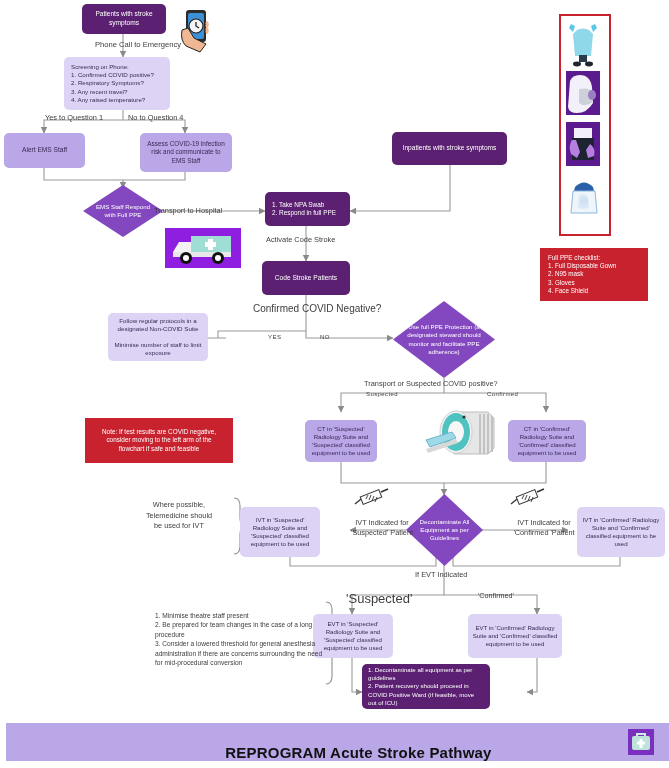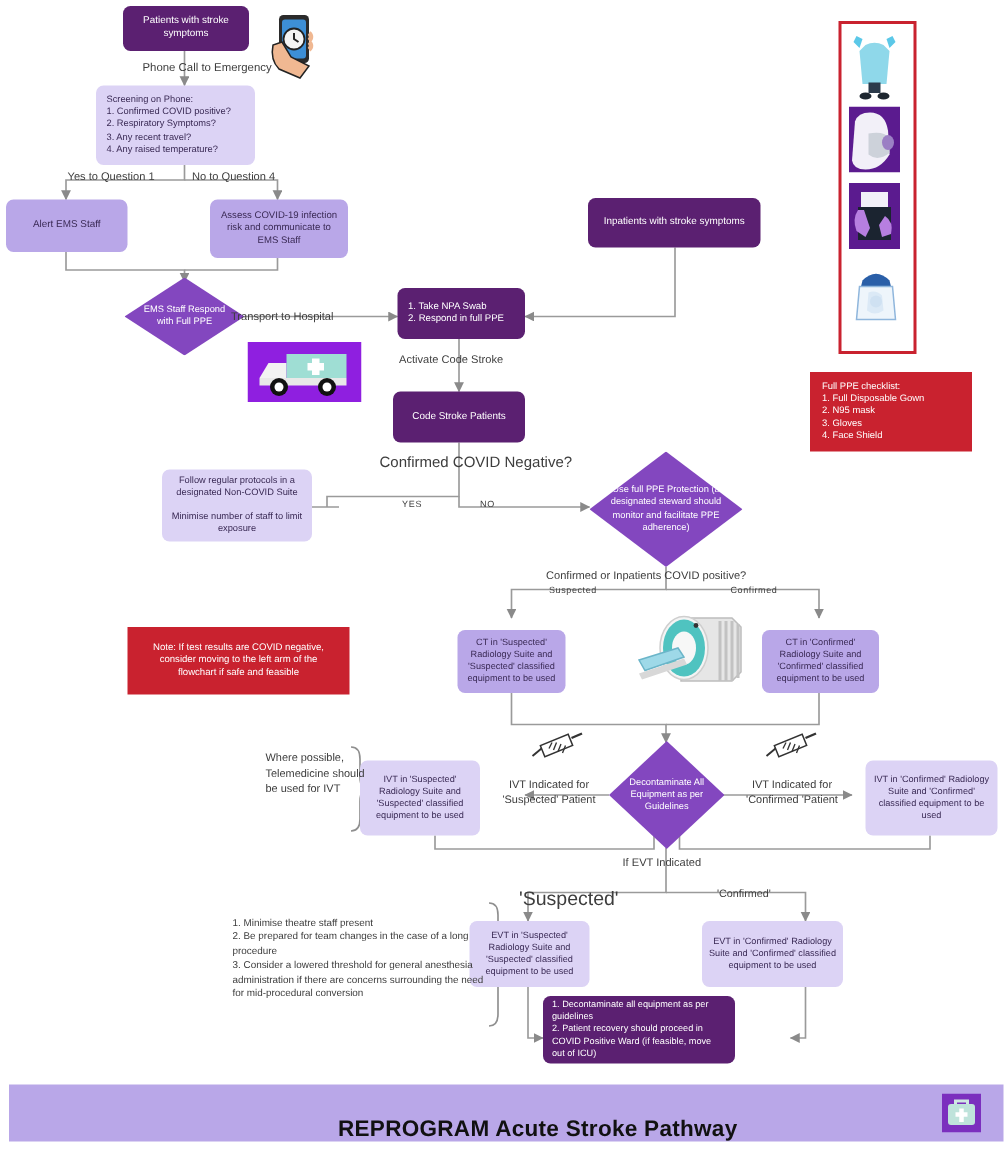--- a/index.html
+++ b/index.html
@@ -9,21 +9,21 @@
   .node{position:absolute;box-sizing:border-box;display:flex;align-items:center;
         justify-content:center;text-align:center;border-radius:5px;line-height:1.32;}
   .dark{background:#5B2071;color:#ffffff;}
   .light{background:#B9A7E8;color:#3a2a55;}
   .lilac{background:#DCD3F5;color:#3a2a55;}
   .red{background:#C9222F;color:#ffffff;border-radius:0;}
   .diamond{position:absolute;background:#8347BF;color:#fff;display:flex;
            align-items:center;justify-content:center;text-align:center;
            line-height:1.3;}
   .lbl{position:absolute;color:#3d3d3d;white-space:nowrap;}
-  .lbl.ml{white-space:normal;}
+  .lbl.ml{white-space:normal;margin-left:16px;}
   .mltext{position:absolute;color:#3d3d3d;line-height:1.45;}
   svg.wires{position:absolute;left:0;top:0;width:669px;height:768px;
             pointer-events:none;overflow:visible;}
   .ppebox{position:absolute;border:2px solid #C9222F;background:#fff;}
   .banner{position:absolute;background:#B9A7E8;display:flex;align-items:flex-end;
           justify-content:center;padding-left:24px;}
   .banner span{font-weight:bold;font-size:15px;color:#111;letter-spacing:.2px;}
   .ppeimg{position:absolute;}
   .txtL{justify-content:flex-start;text-align:left;}
 </style>
@@ -137,21 +137,21 @@
   <div class="node lilac" style="left:108px;top:313px;width:100px;height:48px;font-size:6.2px;padding:3px 6px;white-space:pre-line;">
     <span>Follow regular protocols in a designated Non-COVID Suite
 
 Minimise number of staff to limit exposure</span></div>
 
   <div class="diamond" style="left:393px;top:301px;width:102px;height:77px;font-size:6.2px;padding:0 14px;
               clip-path:polygon(50% 0,100% 50%,50% 100%,0 50%);box-sizing:border-box;">
     <span>Use full PPE Protection (a designated steward should monitor and facilitate PPE adherence)</span>
     </div>
 
-  <div class="lbl" style="left:364px;top:379px;font-size:7.4px;"><span>Confirmed or Inpatients COVID positive?</span></div>
+  <div class="lbl" style="left:364px;top:379px;font-size:7.4px;"><span>Transport or Suspected COVID positive?</span></div>
 
   <div class="lbl" style="left:366px;top:391px;font-size:6px;letter-spacing:.4px;"><span>Suspected</span></div>
   <div class="lbl" style="left:487px;top:391px;font-size:6px;letter-spacing:.4px;"><span>Confirmed</span></div>
 
   <div class="node light" style="left:305px;top:420px;width:72px;height:42px;font-size:6.1px;padding:3px 4px;">
     <span>CT in 'Suspected' Radiology Suite and 'Suspected' classified equipment to be used</span>
     </div>
 
   <div class="node light" style="left:508px;top:420px;width:78px;height:42px;font-size:6.1px;padding:3px 4px;">
     <span>CT in 'Confirmed' Radiology Suite and 'Confirmed' classified equipment to be used</span>
@@ -190,21 +190,21 @@
     </div>
 
   <div class="node dark txtL" style="left:362px;top:664px;width:128px;height:45px;font-size:6.1px;padding:4px 6px;white-space:pre-line;">
     <span>1. Decontaminate all equipment as per guidelines
 2. Patient recovery should proceed in COVID Positive Ward (if feasible, move out of ICU)</span></div>
 
   <div class="node red" style="left:85px;top:418px;width:148px;height:45px;font-size:6.4px;padding:4px 8px;">
     <span>Note: If test results are COVID negative, consider moving to the left arm of the flowchart if safe and feasible</span>
     </div>
 
-  <div class="mltext" style="left:177px;top:500px;width:72px;font-size:7.3px;">
+  <div class="mltext" style="left:143px;top:500px;width:72px;font-size:7.3px;text-align:center;">
     <span>Where possible, Telemedicine should be used for IVT</span></div>
 
   <div class="mltext" style="left:155px;top:601px;width:170px;font-size:6.6px;white-space:pre-line;">
     <span>1. Minimise theatre staff present
 2. Be prepared for team changes in the case of a long procedure
 3. Consider a lowered threshold for general anesthesia administration if there are concerns surrounding the need for mid-procedural conversion</span></div>
 
   <div class="ppebox" style="left:559px;top:14px;width:48px;height:218px;"></div>
 
   <svg class="ppeimg" style="left:565px;top:20px;" width="36" height="48" viewBox="0 0 36 48">

